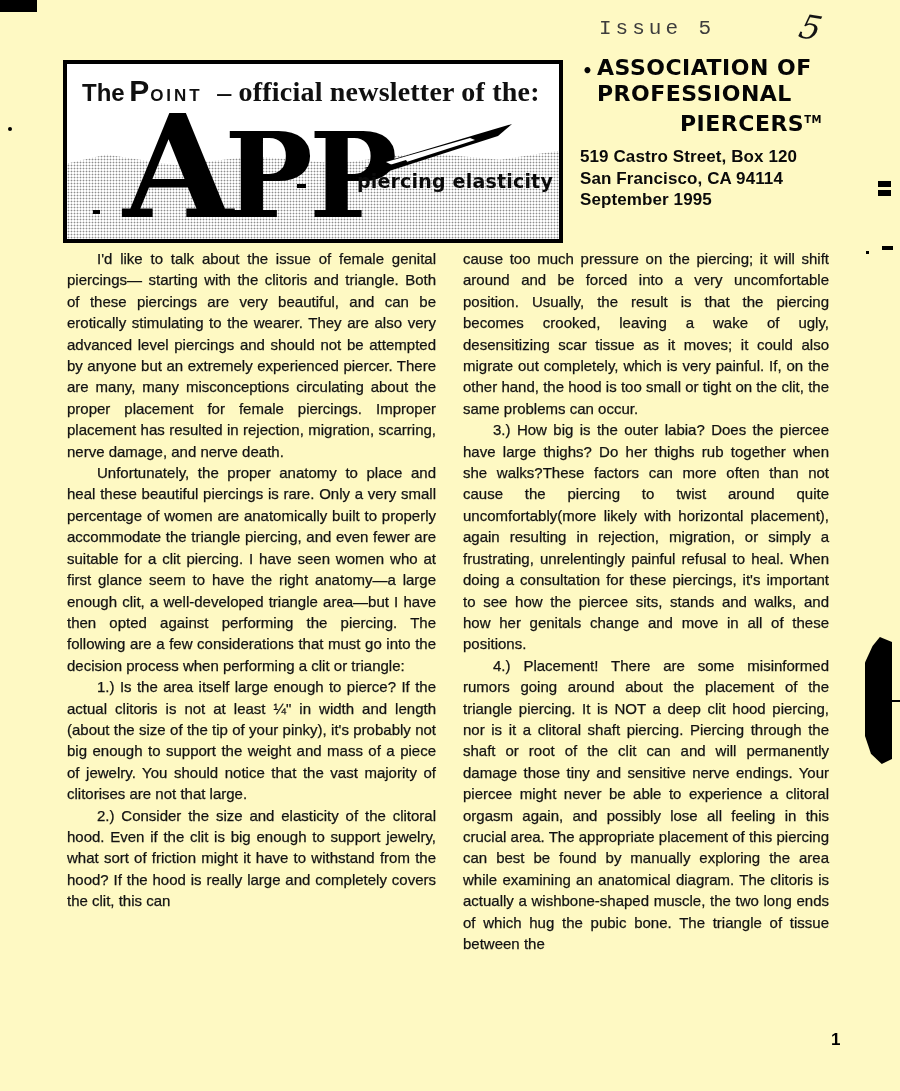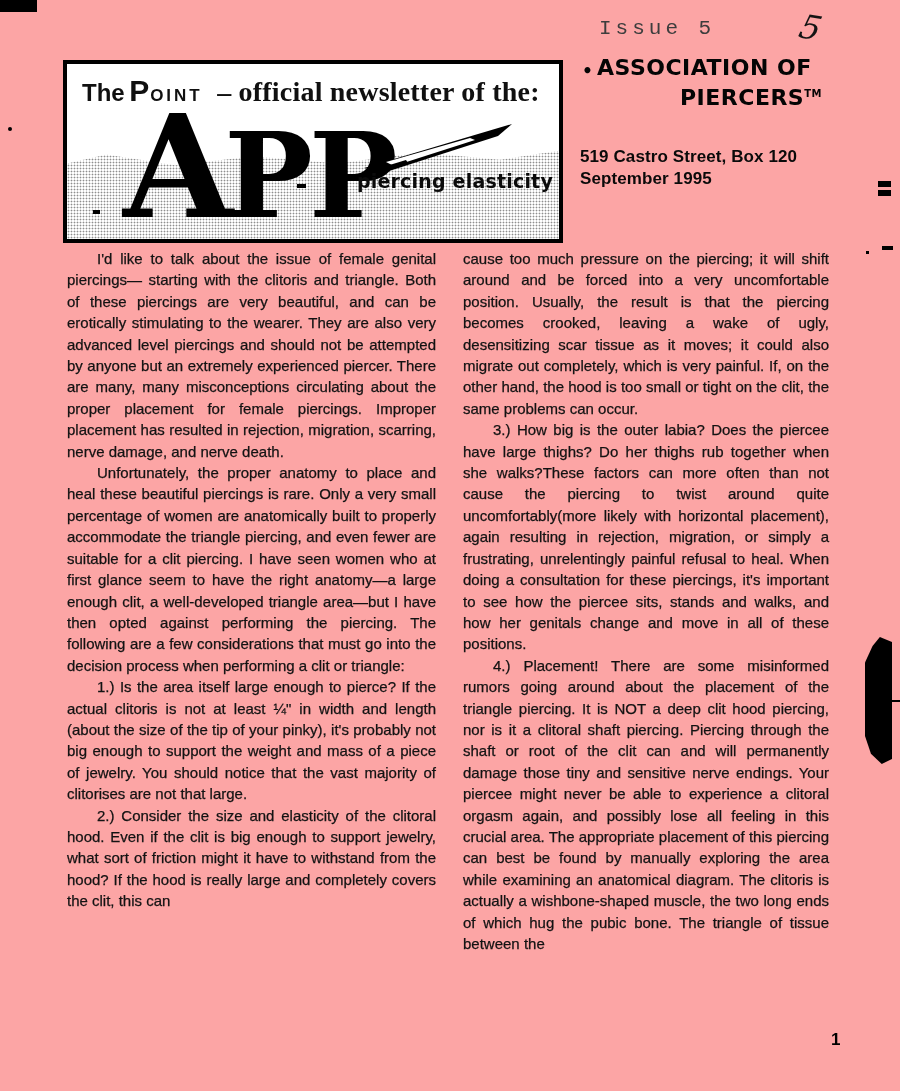--- a/index.html
+++ b/index.html
@@ -1,17 +1,17 @@
 <!DOCTYPE html>
 <html><head>
 <meta charset="utf-8">
 <style>
   html,body{margin:0;padding:0;background:#ffffff;}
   .page{
-    position:relative;width:900px;height:1091px;background:#fca5a5;
+    position:relative;width:900px;height:1091px;background:#fef9c3;
     font-family:"Liberation Sans",sans-serif;color:#101010;overflow:hidden;
   }
 
   
   .issue-label{
     position:absolute;left:599px;top:17px;
     font-family:"Liberation Mono",monospace;font-size:21px;letter-spacing:4px;
     color:#3d3d3d;white-space:nowrap;
   }
   .handwritten-five{
@@ -133,25 +133,27 @@
     <div class="fleck" style="left:230px;top:120px;width:9px;height:4px;"></div>
     <div class="masthead-slogan">
       <div>piercing elasticity</div>
     </div>
   </div>
 
   <div class="org-name">
     <span class="org-bullet">•</span>
     <span class="lines">
       <span style="display:block;">ASSOCIATION OF</span>
+      <span style="display:block;">PROFESSIONAL</span>
       <span style="display:block;text-align:right;"><span>PIERCERS</span><span class="sup">TM</span></span>
     </span>
   </div>
   <div class="org-address">
     <span>519 Castro Street, Box 120</span>
+    <span>San Francisco, CA 94114</span>
     <span>September 1995</span>
   </div>
 
   <div class="col col-left">
     <p>I'd like to talk about the issue of female genital piercings— starting with the clitoris and triangle. Both of these piercings are very beautiful, and can be erotically stimulating to the wearer. They are also very advanced level piercings and should not be attempted by anyone but an extremely experienced piercer. There are many, many misconceptions circulating about the proper placement for female piercings. Improper placement has resulted in rejection, migration, scarring, nerve damage, and nerve death.</p>
     <p>Unfortunately, the proper anatomy to place and heal these beautiful piercings is rare. Only a very small percentage of women are anatomically built to properly accommodate the triangle piercing, and even fewer are suitable for a clit piercing. I have seen women who at first glance seem to have the right anatomy—a large enough clit, a well-developed triangle area—but I have then opted against performing the piercing. The following are a few considerations that must go into the decision process when performing a clit or triangle:</p>
     <p>1.) Is the area itself large enough to pierce? If the actual clitoris is not at least ¼" in width and length (about the size of the tip of your pinky), it's probably not big enough to support the weight and mass of a piece of jewelry. You should notice that the vast majority of clitorises are not that large.</p>
     <p>2.) Consider the size and elasticity of the clitoral hood. Even if the clit is big enough to support jewelry, what sort of friction might it have to withstand from the hood? If the hood is really large and completely covers the clit, this can</p>
   </div>
   <div class="col col-right">

